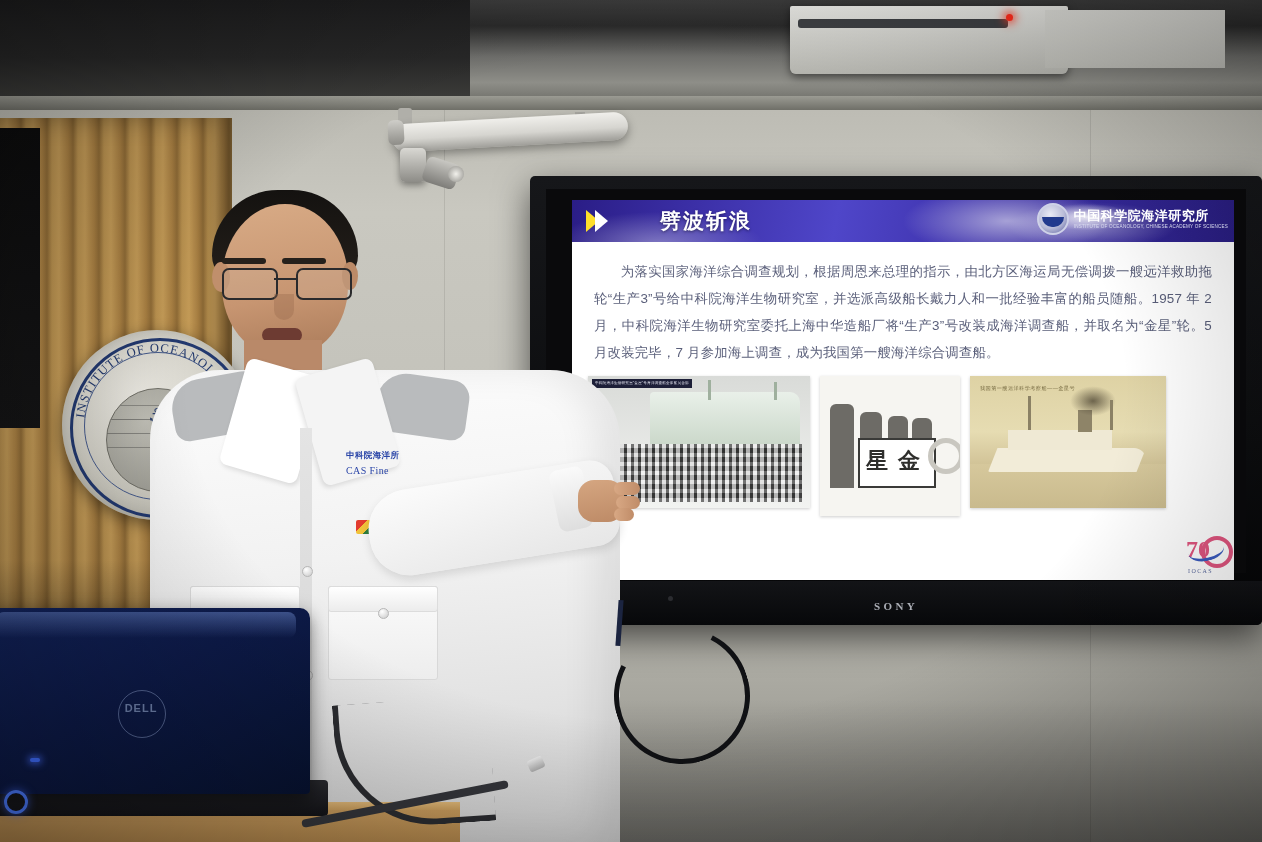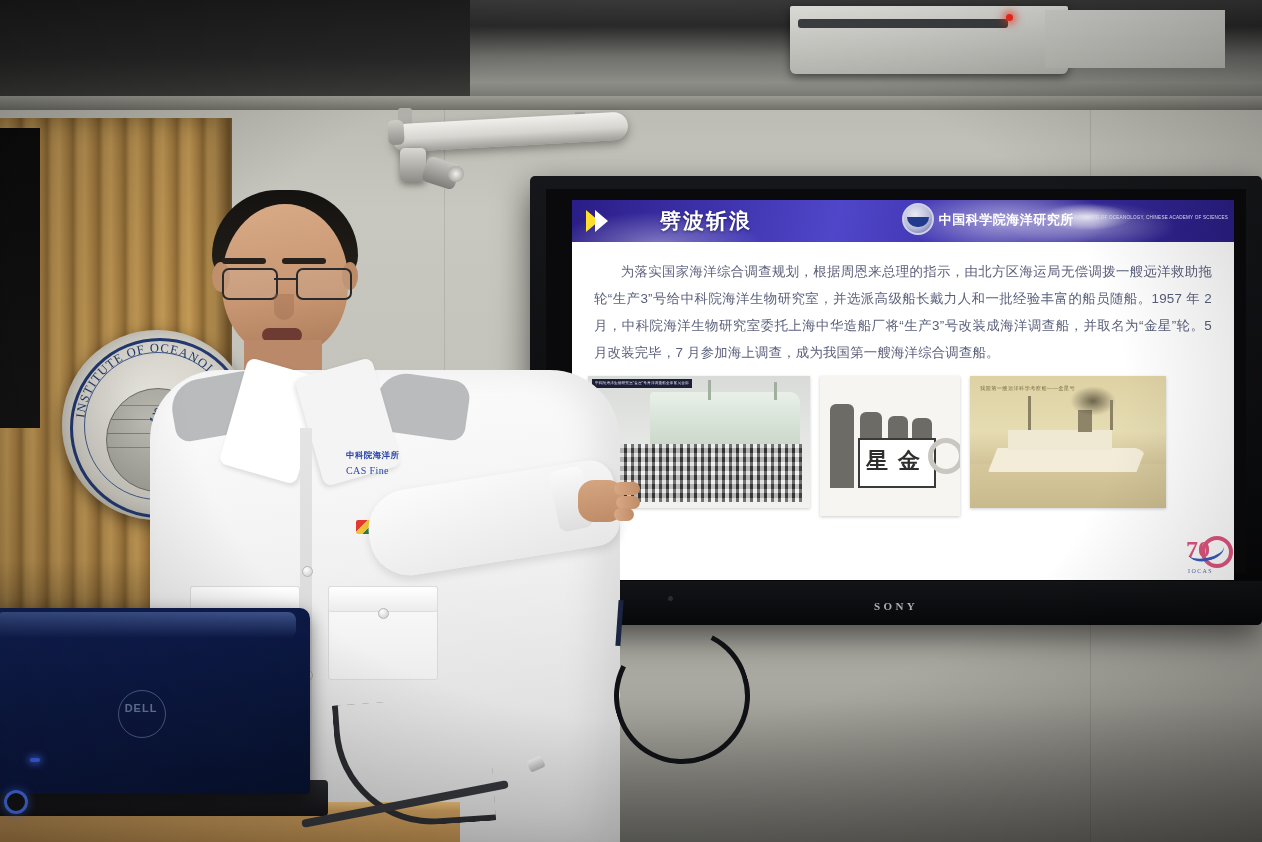--- a/index.html
+++ b/index.html
@@ -103,21 +103,21 @@
   .chev-y{border-left:13px solid #ffdf2b;}
   .chev-w{border-left:13px solid #ffffff;margin-left:-4px;}
   .slide-title{margin-left:52px;color:#fff;font-size:21px;font-weight:bold;
     letter-spacing:2px;z-index:2;text-shadow:0 1px 3px rgba(0,0,0,.45);}
   .hdr-logo{position:absolute;right:6px;top:3px;display:flex;align-items:center;gap:5px;z-index:3;}
   .hdr-logo-mark{width:28px;height:28px;border-radius:50%;
     background:radial-gradient(circle at 40% 34%,#e9eaf5,#b9bcd8 55%,#5a5fa0);
     border:2px solid #cfd2e8;position:relative;overflow:hidden;}
   .hdr-logo-mark:after{content:"";position:absolute;left:3px;top:12px;width:22px;height:10px;
     background:#223a8e;border-radius:0 0 12px 12px;}
-  .hdr-logo-txt{display:flex;flex-direction:row;line-height:1;}
+  .hdr-logo-txt{display:flex;flex-direction:column;line-height:1;}
   .hdr-cn{color:#fff;font-size:13px;font-weight:bold;letter-spacing:.5px;white-space:nowrap;}
   .hdr-en{color:#d9dbef;font-size:4.6px;letter-spacing:.2px;white-space:nowrap;margin-top:3px;}
 
   .slide-body{padding:16px 22px 0 22px;}
   .slide-para{color:#5a5f7a;font-size:13.4px;line-height:27px;text-align:justify;
     text-indent:2em;letter-spacing:.2px;}
 
   .photo-row{display:flex;align-items:flex-start;gap:10px;margin:10px 16px 0 16px;height:140px;}
   .photo{position:relative;background:#efefef;overflow:hidden;box-shadow:0 1px 3px rgba(0,0,0,.2);}
   .photo-1{width:222px;height:132px;background:linear-gradient(180deg,#d9dbd8,#f2f3f1);}

